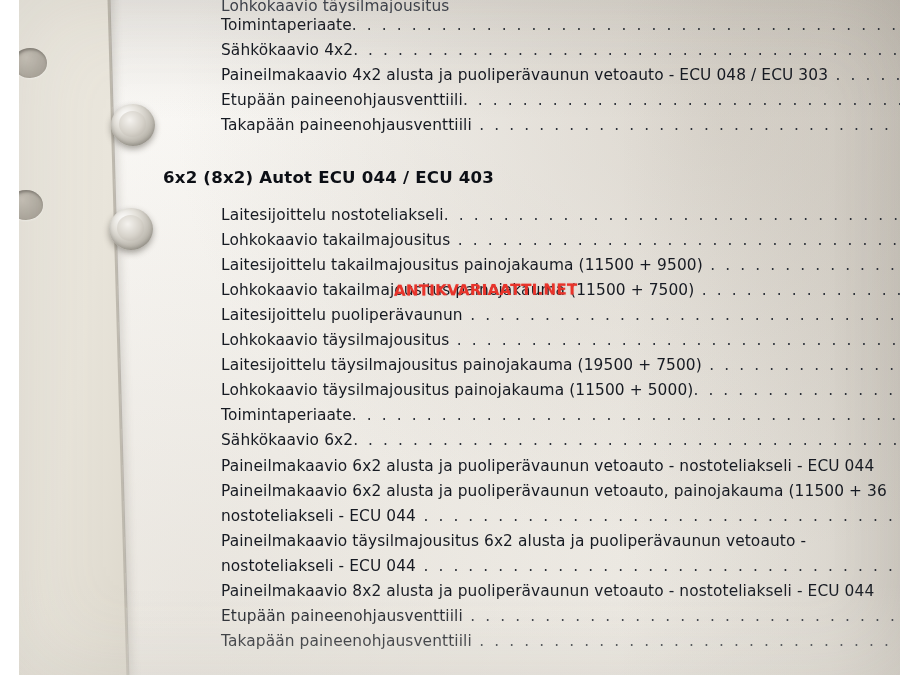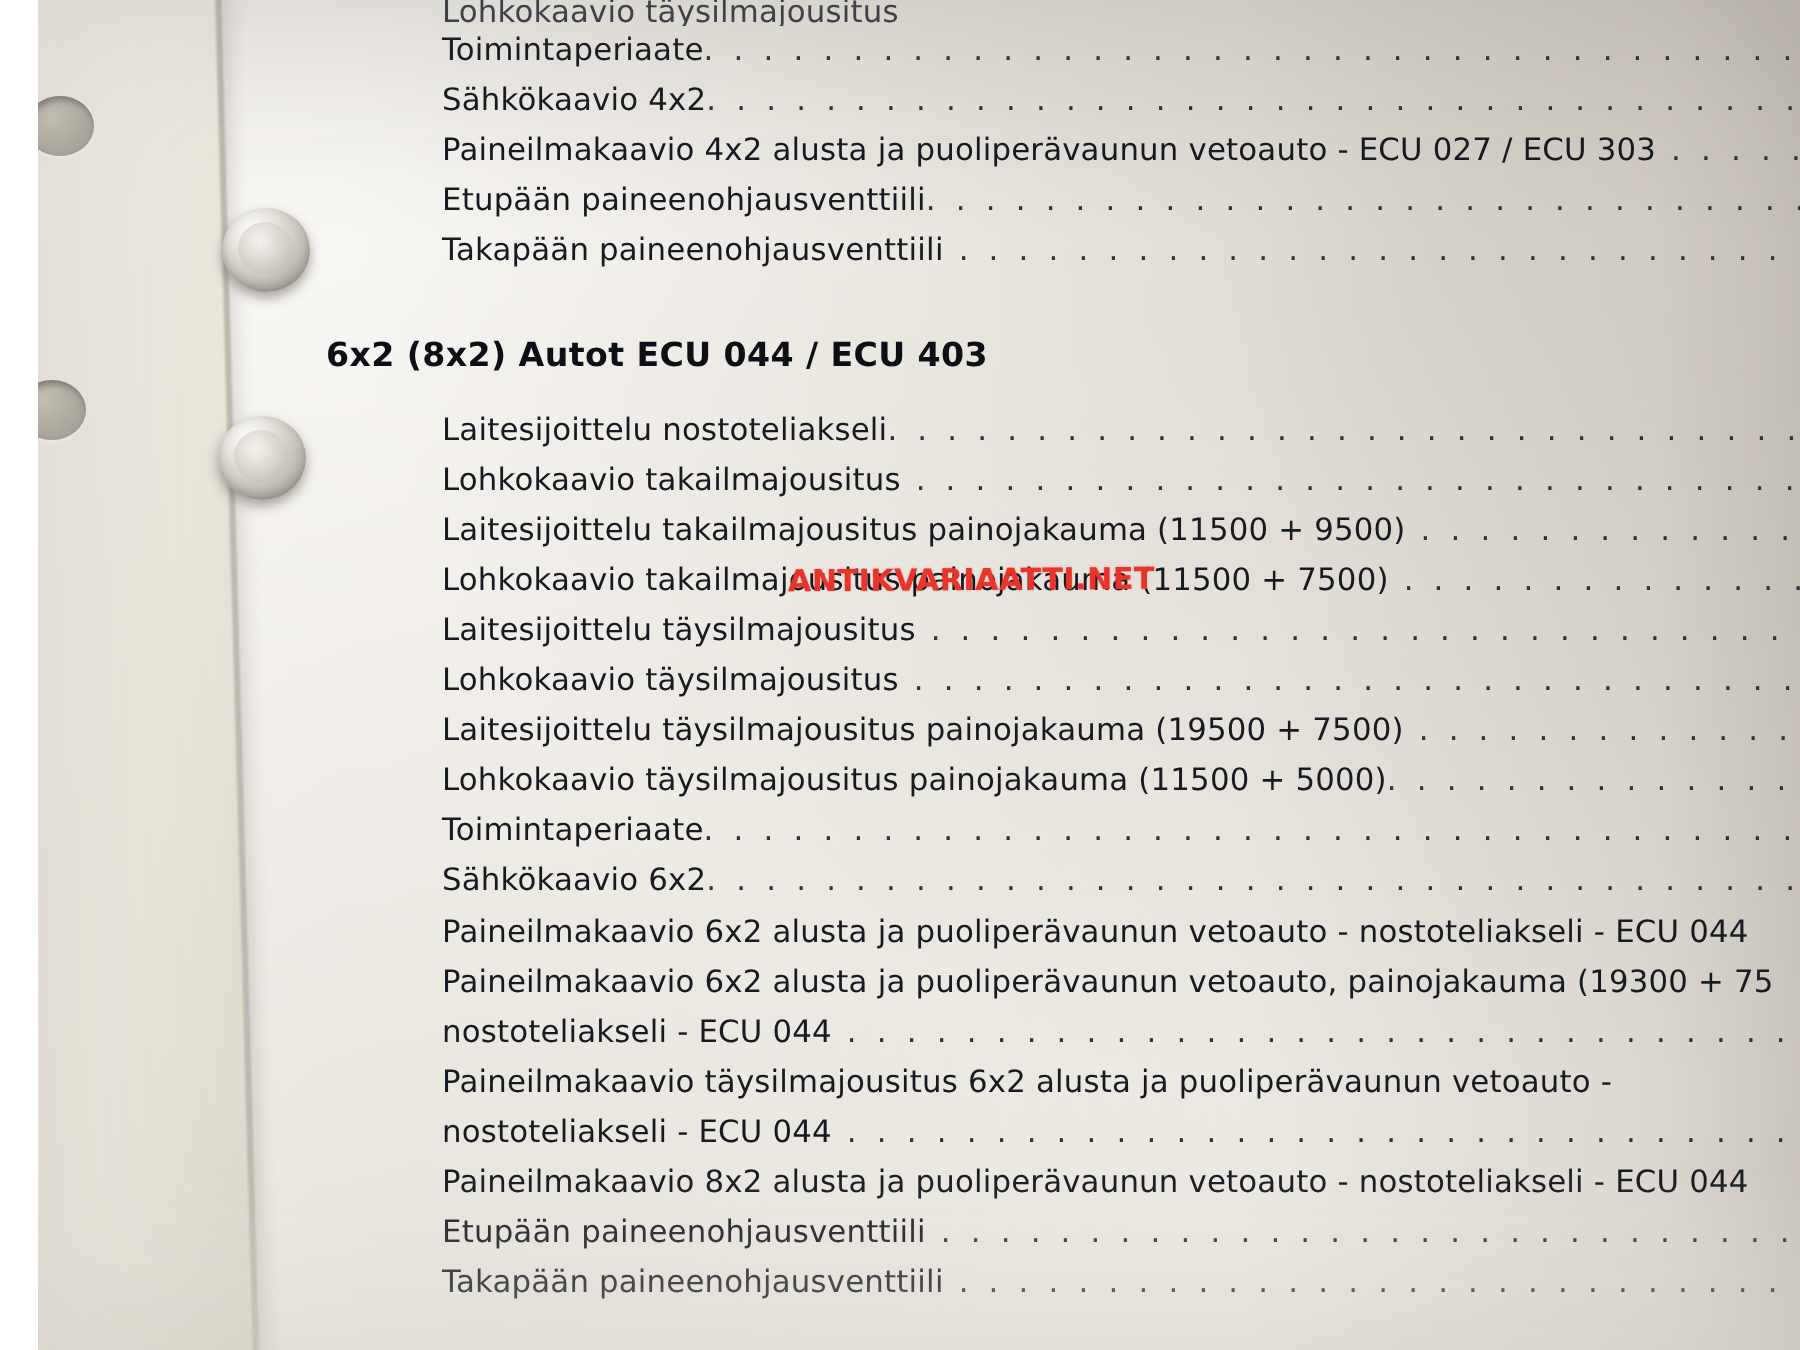--- a/index.html
+++ b/index.html
@@ -194,21 +194,21 @@
 
     <div class="line entry clipped-top">Lohkokaavio täysilmajousitus</div>
 
     <div class="line entry">
       <span>Toimintaperiaate</span><span class="dots">. . . . . . . . . . . . . . . . . . . . . . . . . . . . . . . . . . . . . . . . . . . . . . . . . . . . . . . . . . . .</span>
     </div>
     <div class="line entry">
       <span>Sähkökaavio 4x2</span><span class="dots">. . . . . . . . . . . . . . . . . . . . . . . . . . . . . . . . . . . . . . . . . . . . . . . . . . . . . . . . . .</span>
     </div>
     <div class="line entry">
-      <span>Paineilmakaavio 4x2 alusta ja puoliperävaunun vetoauto - ECU 027 / ECU 303</span><span class="dots"> . . . . .</span>
+      <span>Paineilmakaavio 4x2 alusta ja puoliperävaunun vetoauto - ECU 048 / ECU 303</span><span class="dots"> . . . . .</span>
     </div>
     <div class="line entry">
       <span>Etupään paineenohjausventtiili</span><span class="dots">. . . . . . . . . . . . . . . . . . . . . . . . . . . . . . . . . . . . . . . . . . .</span>
     </div>
     <div class="line entry">
       <span>Takapään paineenohjausventtiili</span><span class="dots"> . . . . . . . . . . . . . . . . . . . . . . . . . . . . . . . . . . . . . . . .</span>
     </div>
 
     <div class="spacer-lg"></div>
 
@@ -221,42 +221,42 @@
     <div class="line entry">
       <span>Lohkokaavio takailmajousitus</span><span class="dots"> . . . . . . . . . . . . . . . . . . . . . . . . . . . . . . . . . . . . . . . . . . .</span>
     </div>
     <div class="line entry">
       <span>Laitesijoittelu takailmajousitus painojakauma (11500 + 9500)</span><span class="dots"> . . . . . . . . . . . . . . . . .</span>
     </div>
     <div class="line entry">
       <span>Lohkokaavio takailmajousitus painojakauma (11500 + 7500)</span><span class="dots"> . . . . . . . . . . . . . . . . . . .</span>
     </div>
     <div class="line entry">
-      <span>Laitesijoittelu täysilmajousitus</span><span class="dots"> . . . . . . . . . . . . . . . . . . . . . . . . . . . . . . . . . . . . . . . . .</span>
+      <span>Laitesijoittelu puoliperävaunun</span><span class="dots"> . . . . . . . . . . . . . . . . . . . . . . . . . . . . . . . . . . . . . . . . .</span>
     </div>
     <div class="line entry">
       <span>Lohkokaavio täysilmajousitus</span><span class="dots"> . . . . . . . . . . . . . . . . . . . . . . . . . . . . . . . . . . . . . . . . . .</span>
     </div>
     <div class="line entry">
       <span>Laitesijoittelu täysilmajousitus painojakauma (19500 + 7500)</span><span class="dots"> . . . . . . . . . . . . . . . . . .</span>
     </div>
     <div class="line entry">
       <span>Lohkokaavio täysilmajousitus painojakauma (11500 + 5000)</span><span class="dots">. . . . . . . . . . . . . . . . . . . .</span>
     </div>
     <div class="line entry">
       <span>Toimintaperiaate</span><span class="dots">. . . . . . . . . . . . . . . . . . . . . . . . . . . . . . . . . . . . . . . . . . . . . . . . . . . . . . .</span>
     </div>
     <div class="line entry">
       <span>Sähkökaavio 6x2</span><span class="dots">. . . . . . . . . . . . . . . . . . . . . . . . . . . . . . . . . . . . . . . . . . . . . . . . . . . . . .</span>
     </div>
     <div class="line entry">
       <span>Paineilmakaavio 6x2 alusta ja puoliperävaunun vetoauto - nostoteliakseli - ECU 044</span><span class="dots"></span>
     </div>
     <div class="line entry">
-      <span>Paineilmakaavio 6x2 alusta ja puoliperävaunun vetoauto, painojakauma (19300 + 75</span><span class="dots"></span>
+      <span>Paineilmakaavio 6x2 alusta ja puoliperävaunun vetoauto, painojakauma (11500 + 36</span><span class="dots"></span>
     </div>
     <div class="line entry">
       <span>nostoteliakseli - ECU 044</span><span class="dots"> . . . . . . . . . . . . . . . . . . . . . . . . . . . . . . . . . . . . . . . . . . . . . . .</span>
     </div>
     <div class="line entry">
       <span>Paineilmakaavio täysilmajousitus 6x2 alusta ja puoliperävaunun vetoauto -</span><span class="dots"></span>
     </div>
     <div class="line entry">
       <span>nostoteliakseli - ECU 044</span><span class="dots"> . . . . . . . . . . . . . . . . . . . . . . . . . . . . . . . . . . . . . . . . . . . . . . .</span>
     </div>

